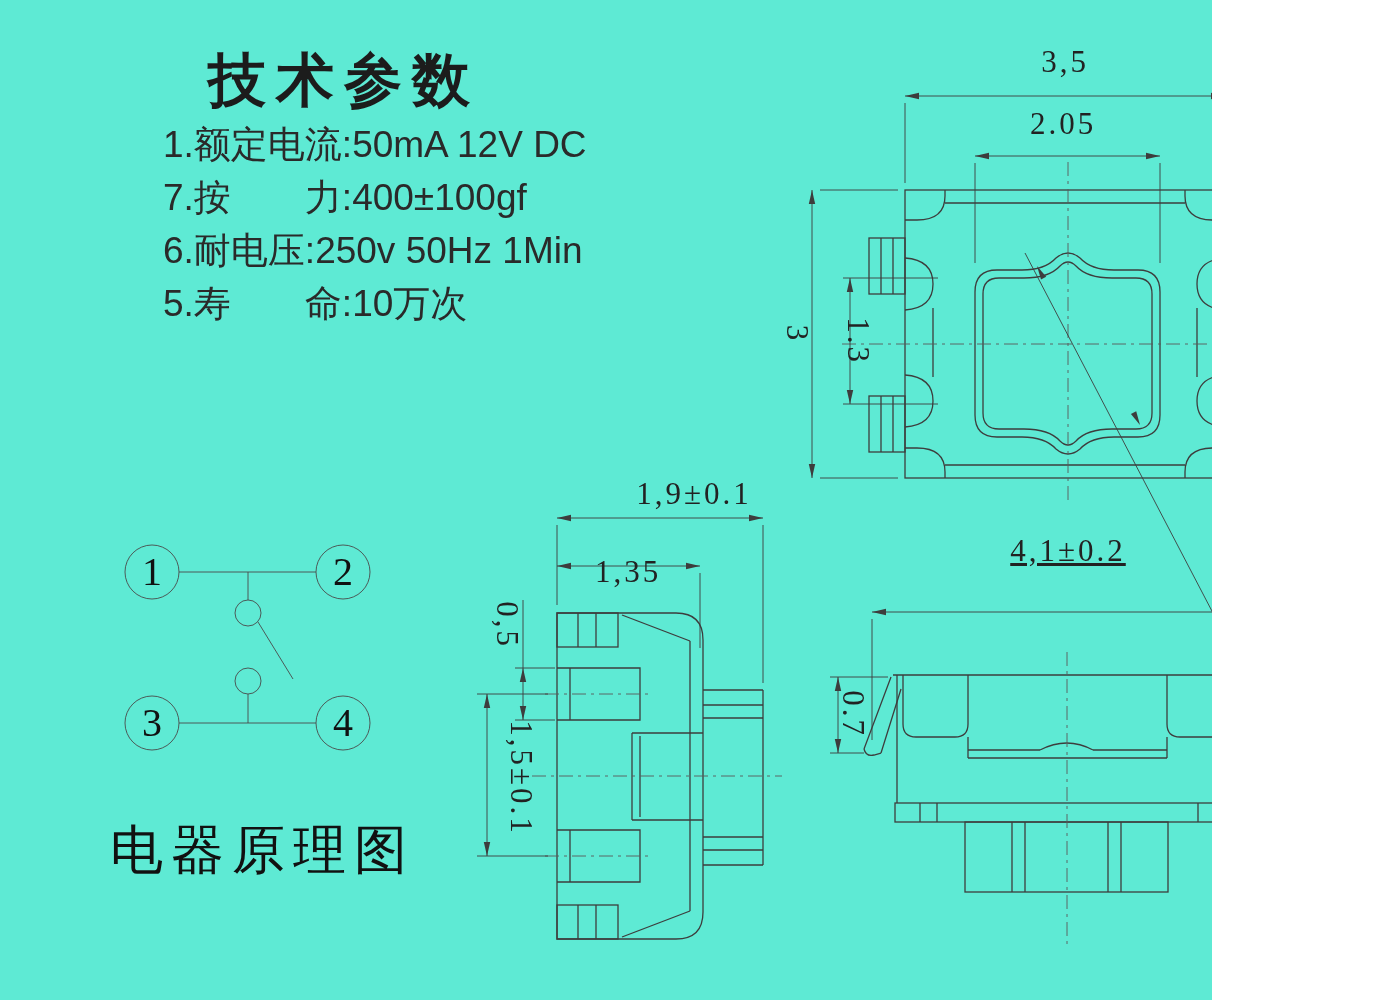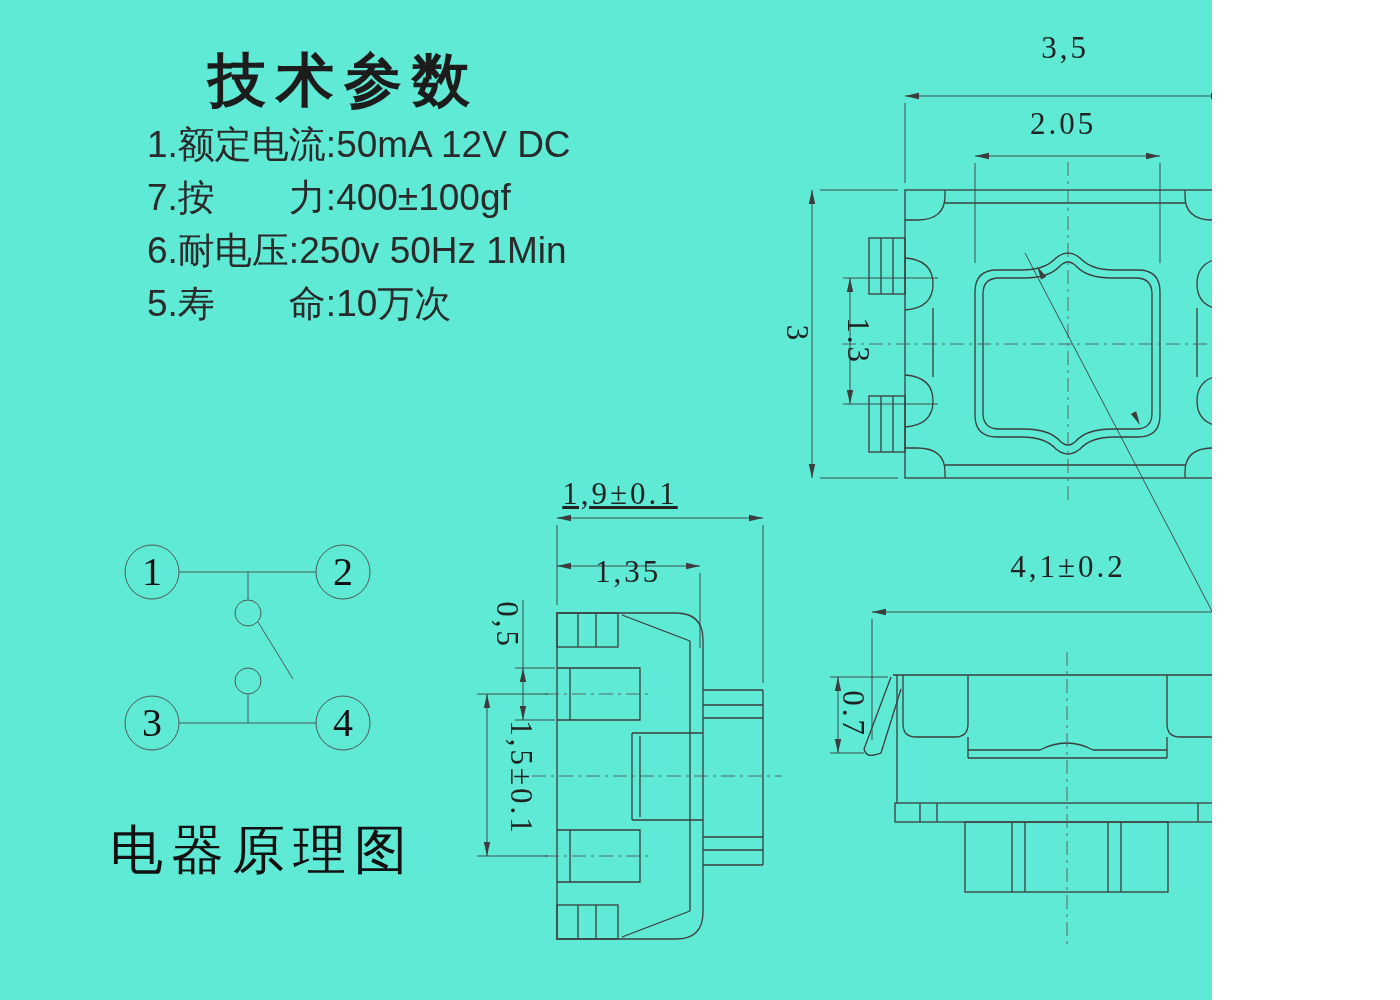--- a/index.html
+++ b/index.html
@@ -193,41 +193,41 @@
       <line class="dim" x1="872" y1="619" x2="872" y2="740"></line>
       <line class="dim" x1="1265" y1="520" x2="1265" y2="745"></line>
       <line class="dim" x1="838" y1="677" x2="838" y2="753" marker-start="url(#ma)" marker-end="url(#ma)"></line>
       <line class="dim" x1="830" y1="677" x2="888" y2="677"></line>
       <line class="dim" x1="830" y1="753" x2="864" y2="753"></line>
     </g>
   </svg>
 
   <div class="txt title" style="left:208px;top:42px;">技术参数</div>
 
-  <div style="position:absolute;left:147px;top:118px;">
+  <div style="position:absolute;left:163px;top:118px;">
     <div class="spec">1.额定电流:50mA 12V DC</div>
     <div class="spec">7.按　　力:400±100gf</div>
     <div class="spec">6.耐电压:250v 50Hz 1Min</div>
     <div class="spec">5.寿　　命:10万次</div>
   </div>
 
   <div class="txt schlabel" style="left:110px;top:815px;">电器原理图</div>
 
   <div class="txt pin" style="left:152px;top:572px;">1</div>
   <div class="txt pin" style="left:343px;top:572px;">2</div>
   <div class="txt pin" style="left:152px;top:723px;">3</div>
   <div class="txt pin" style="left:343px;top:723px;">4</div>
 
-  <div class="txt dimtxt" style="left:1065px;top:48px;">3,5</div>
+  <div class="txt dimtxt" style="left:1065px;top:62px;">3,5</div>
   <div class="txt dimtxt" style="left:1063px;top:124px;">2.05</div>
   <div class="txt dimtxt rot" style="left:797px;top:334px;">3</div>
   <div class="txt dimtxt rot" style="left:858px;top:341px;">1.3</div>
   <div class="txt dimtxt rot" style="left:1283px;top:580px;">Φ1.6</div>
 
-  <div class="txt dimtxt" style="left:620px;top:494px;text-decoration:underline;">1,9±0.1</div>
+  <div class="txt dimtxt" style="left:694px;top:494px;">1,9±0.1</div>
   <div class="txt dimtxt" style="left:628px;top:572px;">1,35</div>
   <div class="txt dimtxt rot" style="left:507px;top:625px;">0,5</div>
   <div class="txt dimtxt rot" style="left:521px;top:778px;">1,5±0.1</div>
 
-  <div class="txt dimtxt" style="left:1068px;top:567px;">4,1±0.2</div>
+  <div class="txt dimtxt" style="left:1068px;top:551px;text-decoration:underline;">4,1±0.2</div>
   <div class="txt dimtxt rot" style="left:853px;top:714px;">0.7</div>
 
 </div>
 
 </body></html>

